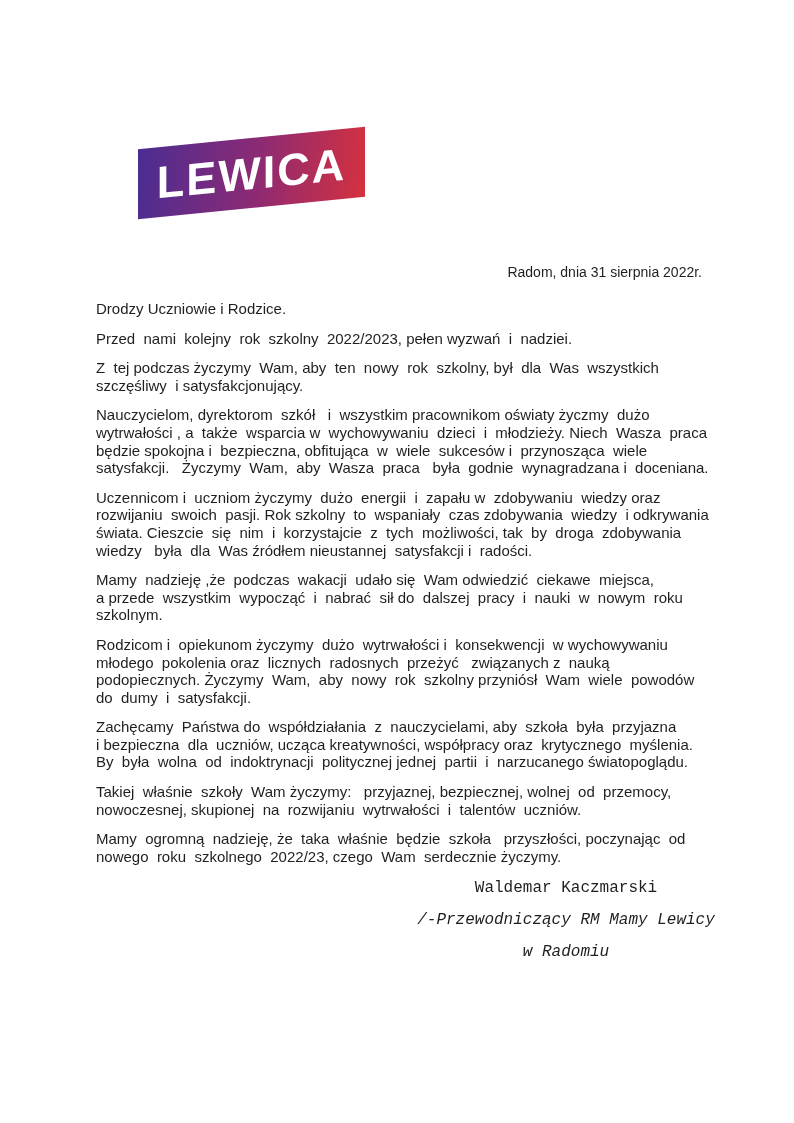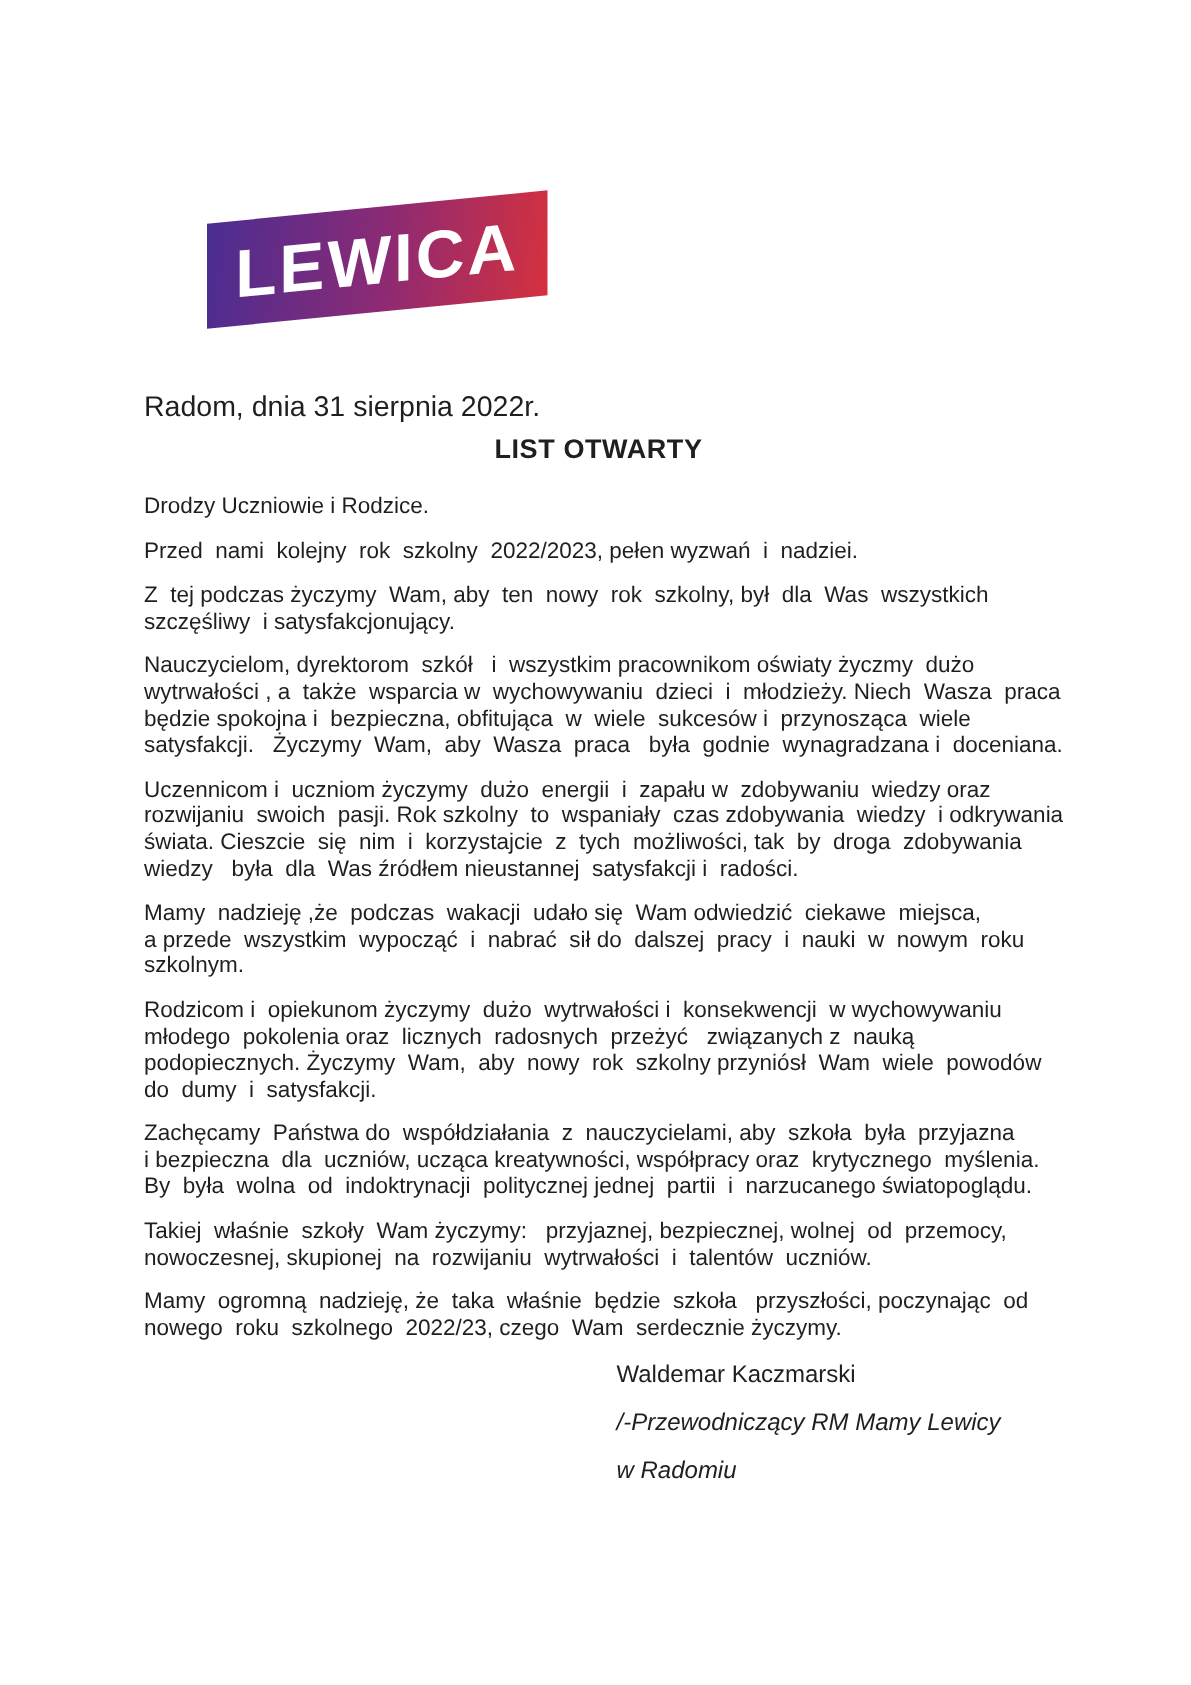--- a/index.html
+++ b/index.html
@@ -33,22 +33,22 @@
     white-space: pre;
   }
   .content {
     position: absolute;
     top: 0;
     left: 96px;
     width: 606px;
   }
   .date-line {
     margin-top: 263px;
-    text-align: left;
-    font-size: 19px;
+    text-align: right;
+    font-size: 14px;
     line-height: 18px;
     white-space: pre;
   }
   .letter-title {
     margin: 8px 0 0 0;
     text-align: center;
     font-size: 18px;
     line-height: 21px;
     font-weight: bold;
     letter-spacing: 0.4px;
@@ -57,21 +57,22 @@
   .para { margin: 0 0 12px 0; }
   .line {
     font-size: 15px;
     line-height: 17.6px;
     white-space: pre;
   }
   .signature {
     margin-top: 14px;
     margin-left: 315px;
     width: 310px;
-    text-align: left;
+    text-align: center;
+    font-family: Liberation Mono, monospace;
   }
   .sig-line {
     font-size: 16px;
     line-height: 18px;
     margin-bottom: 14px;
     white-space: pre;
   }
   .sig-italic { font-style: italic; }
 </style>
 </head>
@@ -80,21 +81,20 @@
 <div class="page">
 
   <div class="logo" style="background: linear-gradient(97deg, rgb(74, 45, 146) 0%, rgb(140, 42, 116) 52%, rgb(213, 49, 62) 100%);">
     <span class="logo-text" style="color: rgb(255, 255, 255);">LEWICA</span>
   </div>
 
   <div class="content">
 
     <div class="date-line">Radom, dnia 31 sierpnia 2022r.</div>
 
-    <div class="letter-title">LIST OTWARTY</div>
 
     <div class="body-text">
 
       <div class="para">
         <div class="line">Drodzy Uczniowie i Rodzice.</div>
       </div>
 
       <div class="para">
         <div class="line">Przed  nami  kolejny  rok  szkolny  2022/2023, pełen wyzwań  i  nadziei.</div>
       </div>

